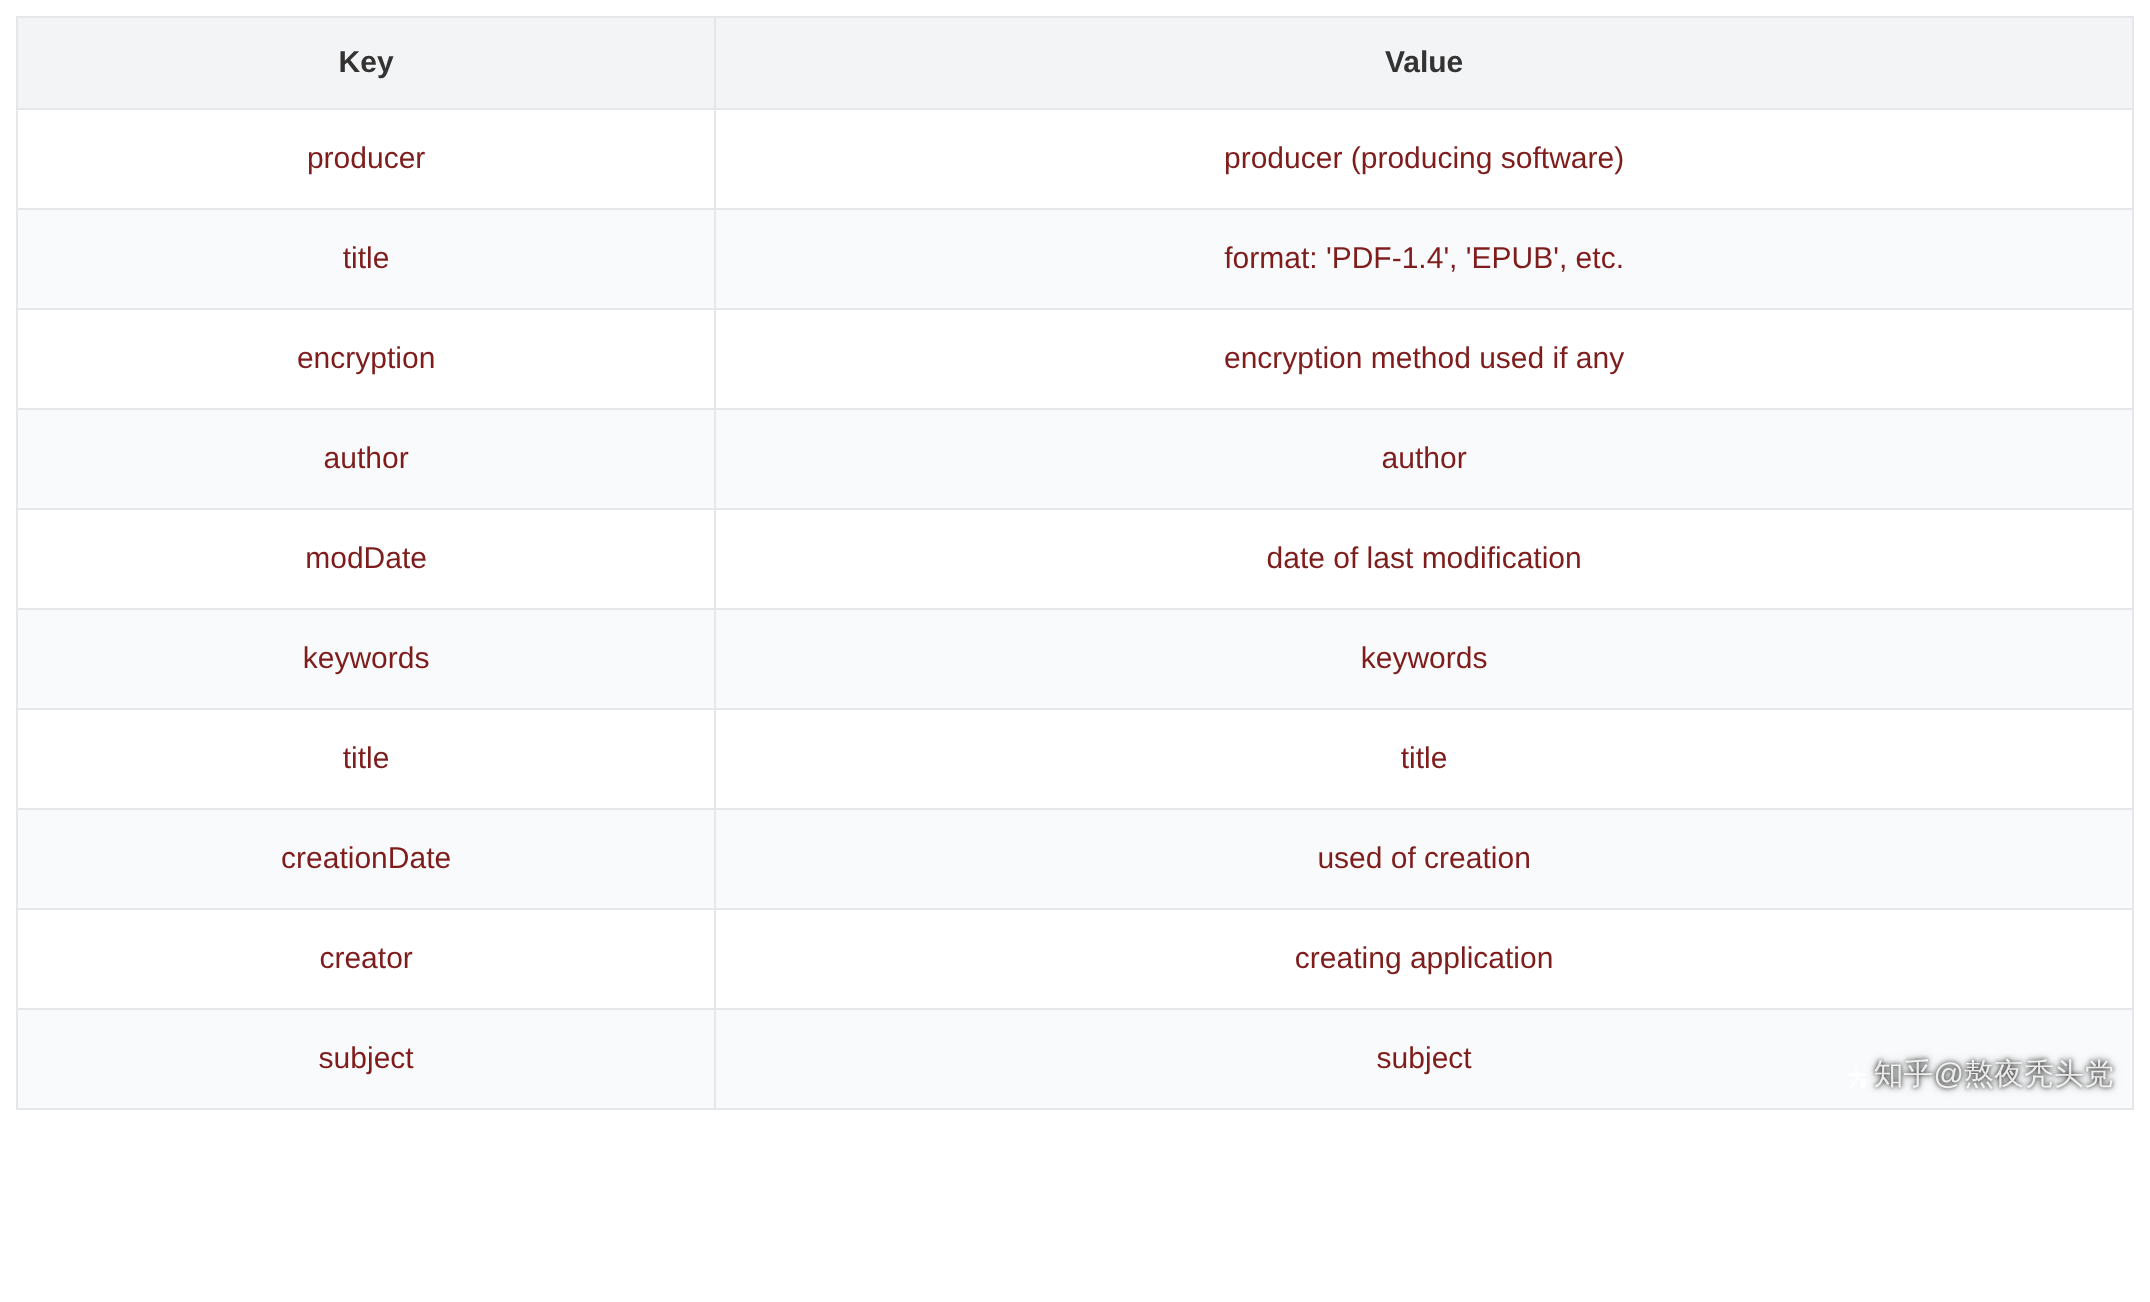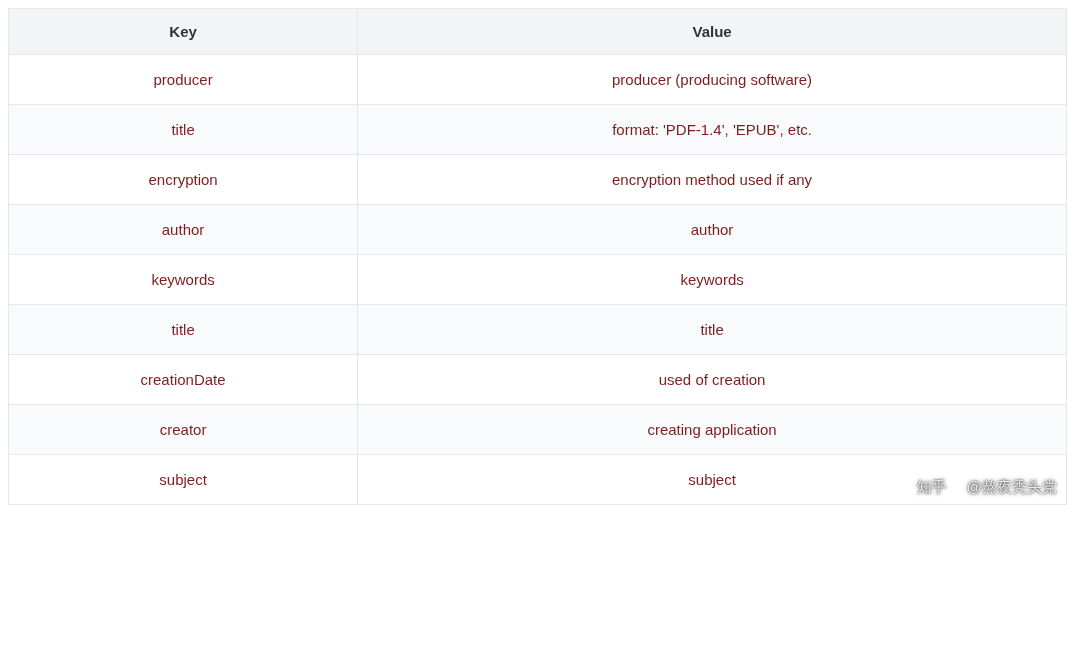--- a/index.html
+++ b/index.html
@@ -42,21 +42,21 @@
     .watermark {
       position: absolute;
       right: 18px;
       bottom: 16px;
       color: rgba(255,255,255,0.85);
       text-shadow: 0 0 4px rgba(0,0,0,0.6), 0 0 2px rgba(0,0,0,0.8);
       font-size: 15px;
       font-weight: 400;
       display: flex;
       align-items: center;
-      gap: 20px;
+      gap: 0;
       pointer-events: none;
     }
     .watermark-icon {
       width: 18px;
       height: 18px;
       display: inline-flex;
       align-items: center;
       justify-content: center;
     }
   </style>
@@ -81,20 +81,24 @@
     </tr>
     <tr>
       <td class="col-key">encryption</td>
       <td class="col-val">encryption method used if any</td>
     </tr>
     <tr>
       <td class="col-key">author</td>
       <td class="col-val">author</td>
     </tr>
     <tr>
+      <td class="col-key">modDate</td>
+      <td class="col-val">date of last modification</td>
+    </tr>
+    <tr>
       <td class="col-key">keywords</td>
       <td class="col-val">keywords</td>
     </tr>
     <tr>
       <td class="col-key">title</td>
       <td class="col-val">title</td>
     </tr>
     <tr>
       <td class="col-key">creationDate</td>
       <td class="col-val">used of creation</td>

